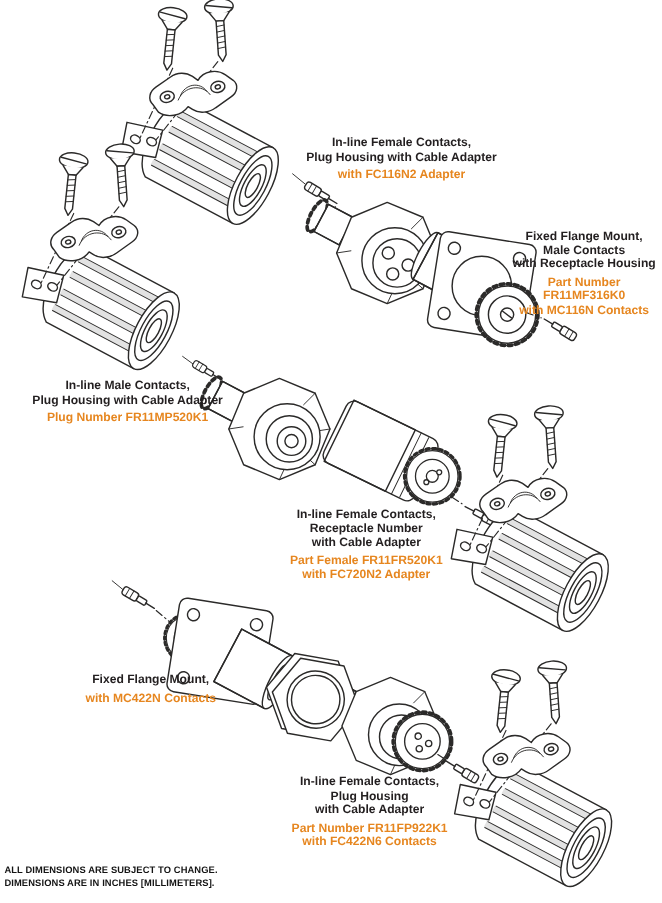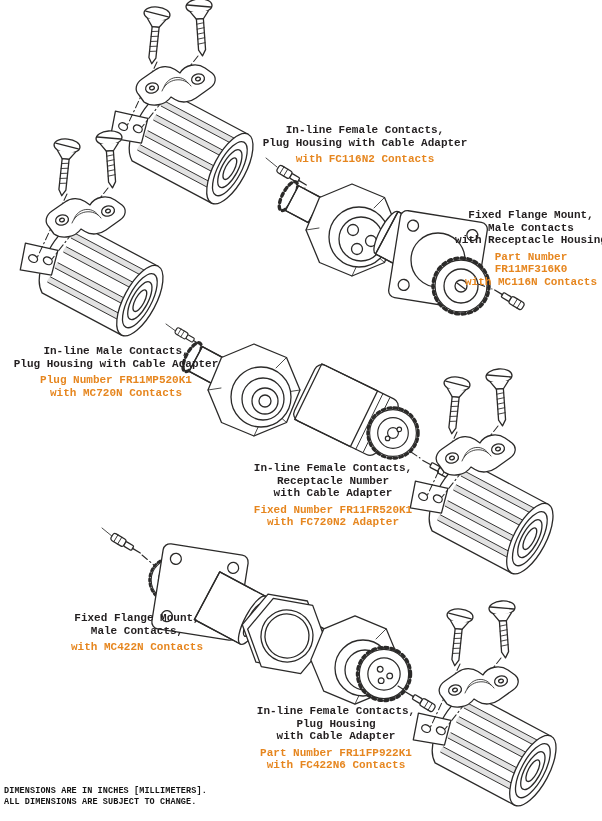--- a/index.html
+++ b/index.html
@@ -1,17 +1,17 @@
 <!DOCTYPE html>
 <html><head>
 <meta charset="utf-8">
 <style>
   html,body{margin:0;padding:0;background:#fff}
   .canvas{position:relative;width:602px;height:821px;background:#fff;overflow:hidden;
-          font-family:Liberation Mono, monospace}
+          font-family:Liberation Sans, sans-serif}
   svg.art{position:absolute;left:0;top:0}
   .art *{stroke:#2b2a29;stroke-width:1.3;fill:none;stroke-linecap:round;stroke-linejoin:round}
   .art .w{fill:#fff}
   .art .g{fill:#e2e2e2;stroke:none}
   .art .dd{stroke-dasharray:7 3 1.5 3;stroke-width:1.05}
   .art .thin{stroke-width:0.85}
   .art .bump{stroke-width:3.4;stroke-dasharray:3.2 3.4}
   .lbl{position:absolute;transform:translateX(-50%);text-align:center;font-size:11px;
        font-weight:bold;line-height:1.14;color:#231f20;white-space:nowrap}
   .lbl .pn{color:#e6861f}
@@ -242,64 +242,62 @@
 
   <g>
     <use href="#adapterKit" transform="translate(408,600)"></use>
   </g>
 </svg>
 
 <div class="lbl" id="l1">
   <div>In-line Female Contacts,</div>
   <div>Plug Housing with Cable Adapter</div>
   <div class="gap"></div>
-  <div class="pn">with FC116N2 Contacts</div>
+  <div class="pn">with FC116N2 Adapter</div>
 </div>
 
 <div class="lbl" id="l2">
   <div>Fixed Flange Mount,</div>
   <div>Male Contacts</div>
   <div>with Receptacle Housing</div>
   <div class="gap"></div>
   <div class="pn">Part Number</div>
   <div class="pn">FR11MF316K0</div>
   <div class="pn">with MC116N Contacts</div>
 </div>
 
 <div class="lbl" id="l3">
   <div>In-line Male Contacts,</div>
   <div>Plug Housing with Cable Adapter</div>
   <div class="gap"></div>
   <div class="pn">Plug Number FR11MP520K1</div>
-  <div class="pn">with MC720N Contacts</div>
 </div>
 
 <div class="lbl" id="l4">
   <div>In-line Female Contacts,</div>
   <div>Receptacle Number</div>
   <div>with Cable Adapter</div>
   <div class="gap"></div>
-  <div class="pn">Fixed Number FR11FR520K1</div>
+  <div class="pn">Part Female FR11FR520K1</div>
   <div class="pn">with FC720N2 Adapter</div>
 </div>
 
 <div class="lbl" id="l5">
   <div>Fixed Flange Mount,</div>
-  <div>Male Contacts,</div>
   <div class="gap"></div>
   <div class="pn">with MC422N Contacts</div>
 </div>
 
 <div class="lbl" id="l6">
   <div>In-line Female Contacts,</div>
   <div>Plug Housing</div>
   <div>with Cable Adapter</div>
   <div class="gap"></div>
   <div class="pn">Part Number FR11FP922K1</div>
   <div class="pn">with FC422N6 Contacts</div>
 </div>
 
 <div class="footer">
+  <div>ALL DIMENSIONS ARE SUBJECT TO CHANGE.</div>
   <div>DIMENSIONS ARE IN INCHES [MILLIMETERS].</div>
-  <div>ALL DIMENSIONS ARE SUBJECT TO CHANGE.</div>
 </div>
 
 </div>
 
 </body></html>

